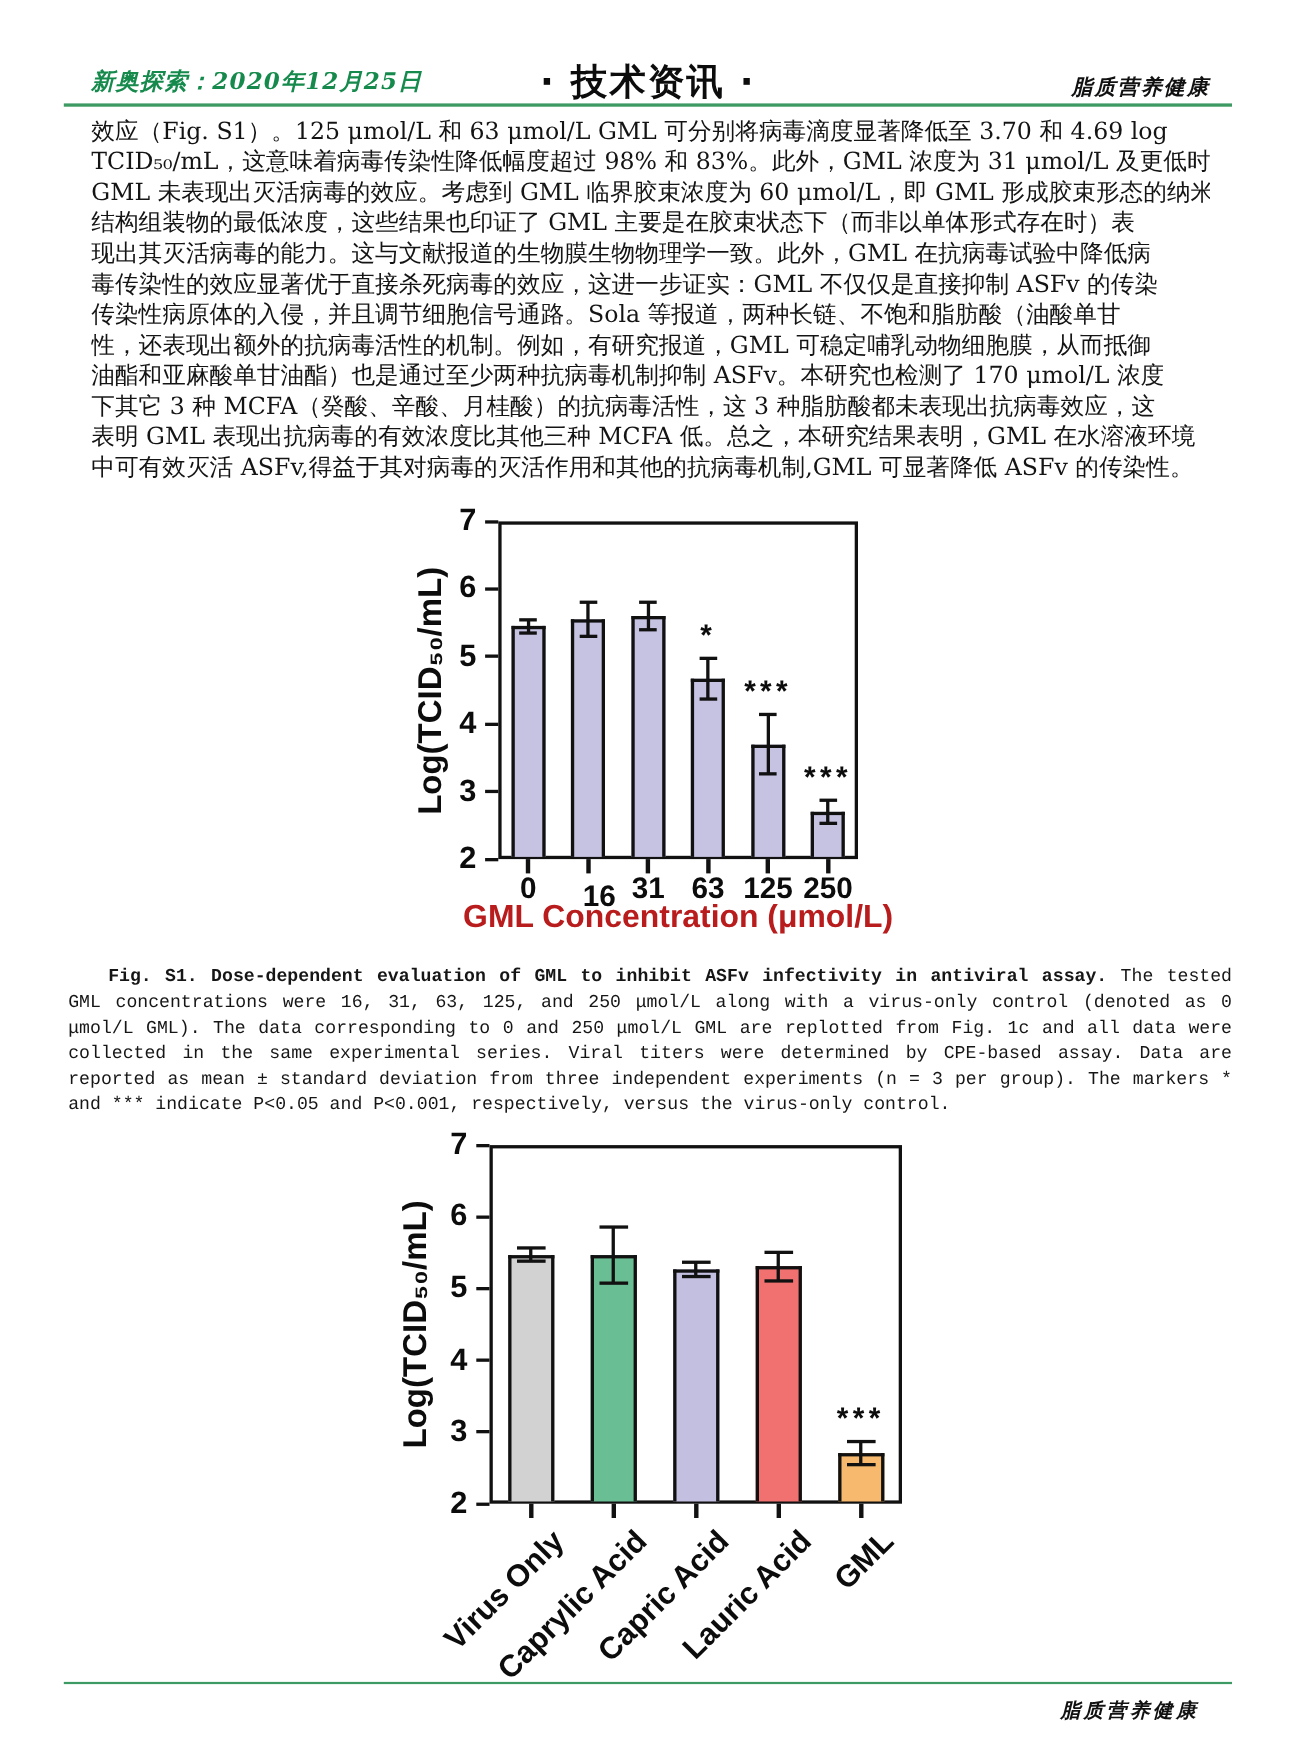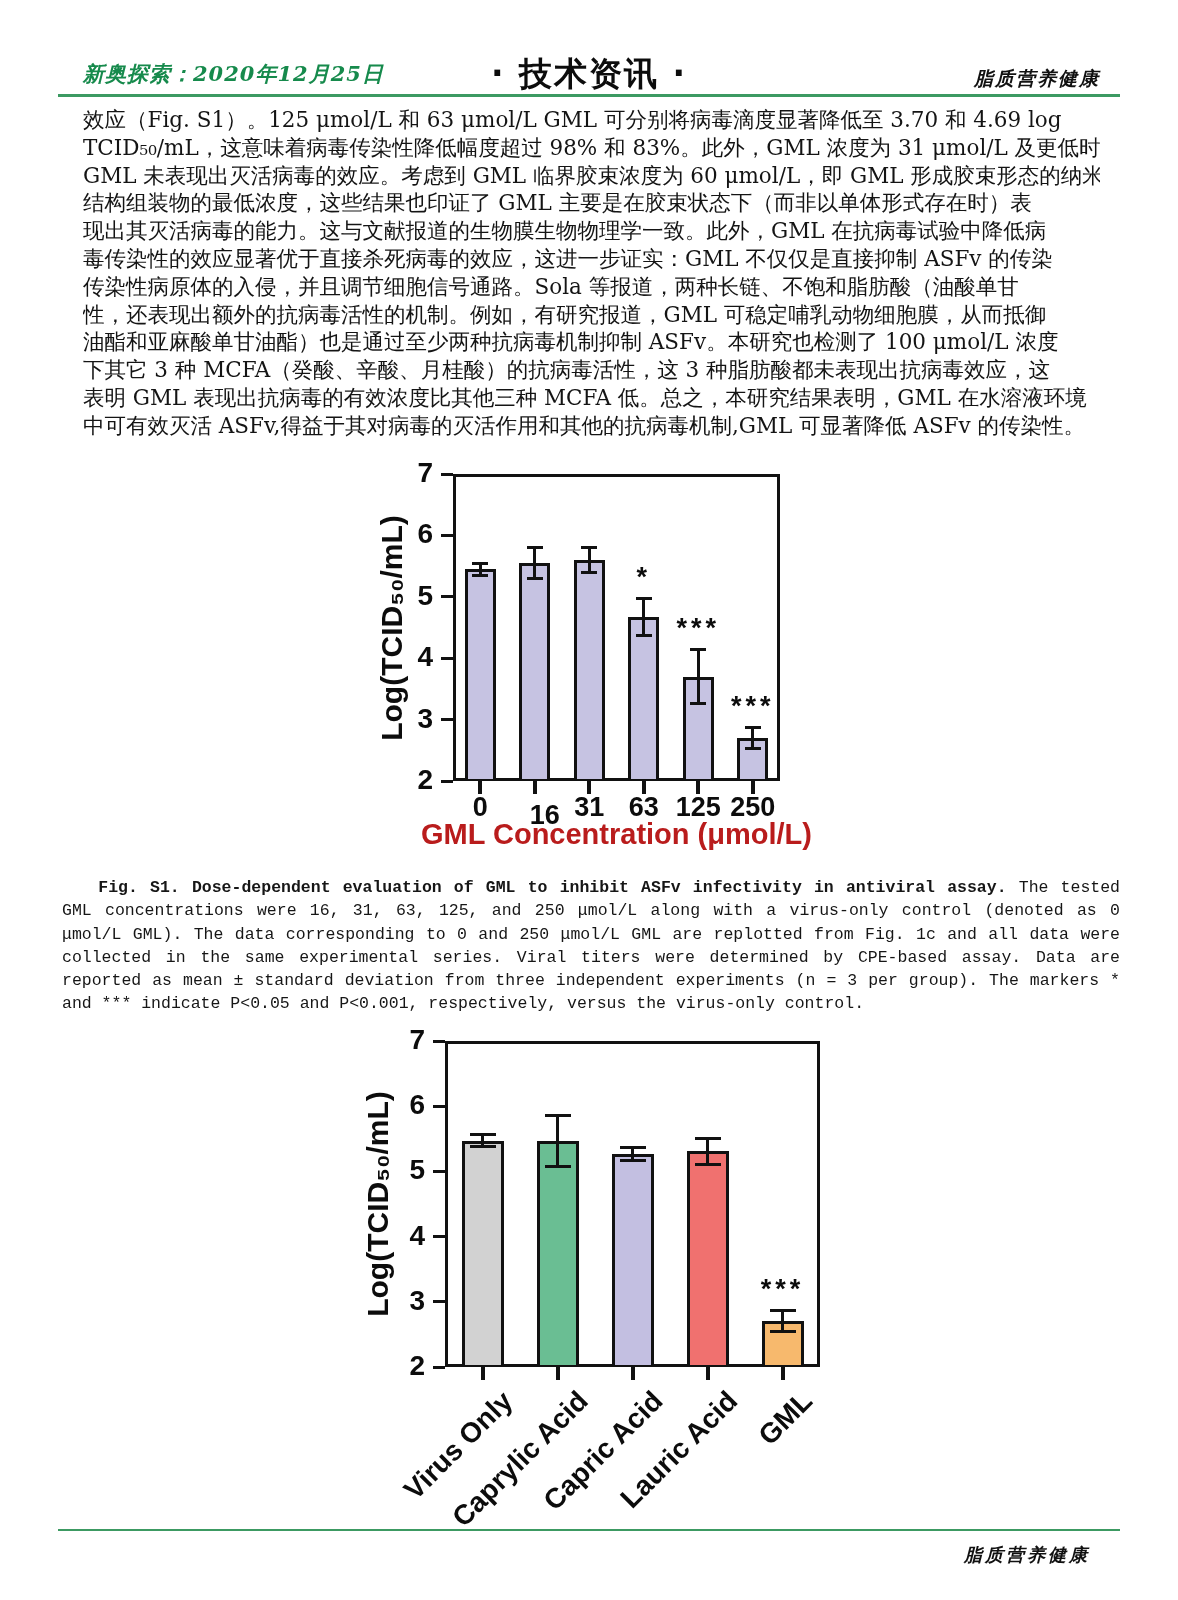--- a/index.html
+++ b/index.html
@@ -100,21 +100,21 @@
 
   <div class="body-text" id="bodyText">
       <div class="bline">效应（Fig. S1）。125 μmol/L 和 63 μmol/L GML 可分别将病毒滴度显著降低至 3.70 和 4.69 log</div>
       <div class="bline">TCID₅₀/mL，这意味着病毒传染性降低幅度超过 98% 和 83%。此外，GML 浓度为 31 μmol/L 及更低时，</div>
       <div class="bline">GML 未表现出灭活病毒的效应。考虑到 GML 临界胶束浓度为 60 μmol/L，即 GML 形成胶束形态的纳米</div>
       <div class="bline">结构组装物的最低浓度，这些结果也印证了 GML 主要是在胶束状态下（而非以单体形式存在时）表</div>
       <div class="bline">现出其灭活病毒的能力。这与文献报道的生物膜生物物理学一致。此外，GML 在抗病毒试验中降低病</div>
       <div class="bline">毒传染性的效应显著优于直接杀死病毒的效应，这进一步证实：GML 不仅仅是直接抑制 ASFv 的传染</div>
       <div class="bline">传染性病原体的入侵，并且调节细胞信号通路。Sola 等报道，两种长链、不饱和脂肪酸（油酸单甘</div>
       <div class="bline">性，还表现出额外的抗病毒活性的机制。例如，有研究报道，GML 可稳定哺乳动物细胞膜，从而抵御</div>
-      <div class="bline">油酯和亚麻酸单甘油酯）也是通过至少两种抗病毒机制抑制 ASFv。本研究也检测了 100 μmol/L 浓度</div>
+      <div class="bline">油酯和亚麻酸单甘油酯）也是通过至少两种抗病毒机制抑制 ASFv。本研究也检测了 170 μmol/L 浓度</div>
       <div class="bline">下其它 3 种 MCFA（癸酸、辛酸、月桂酸）的抗病毒活性，这 3 种脂肪酸都未表现出抗病毒效应，这</div>
       <div class="bline">表明 GML 表现出抗病毒的有效浓度比其他三种 MCFA 低。总之，本研究结果表明，GML 在水溶液环境</div>
       <div class="bline">中可有效灭活 ASFv,得益于其对病毒的灭活作用和其他的抗病毒机制,GML 可显著降低 ASFv 的传染性。</div>
     </div>
 
   <div class="chart-layer" id="chart1">
       <div class="frame" style="left: 453px; top: 474px; width: 327px; height: 307px;"></div>
       <div class="ytick-mark" style="left: 441px; top: 779.5px; width: 12px; height: 3px;"></div>
       <div class="ytick-label" style="left: 391px; top: 764px; width: 42px;">2</div>
       <div class="ytick-mark" style="left: 441px; top: 718.1px; width: 12px; height: 3px;"></div>

